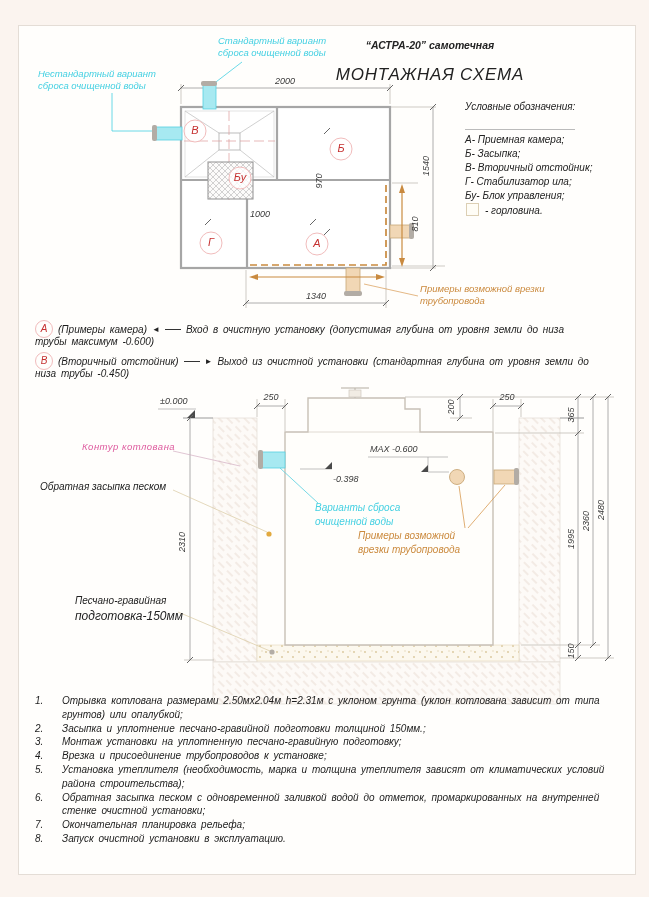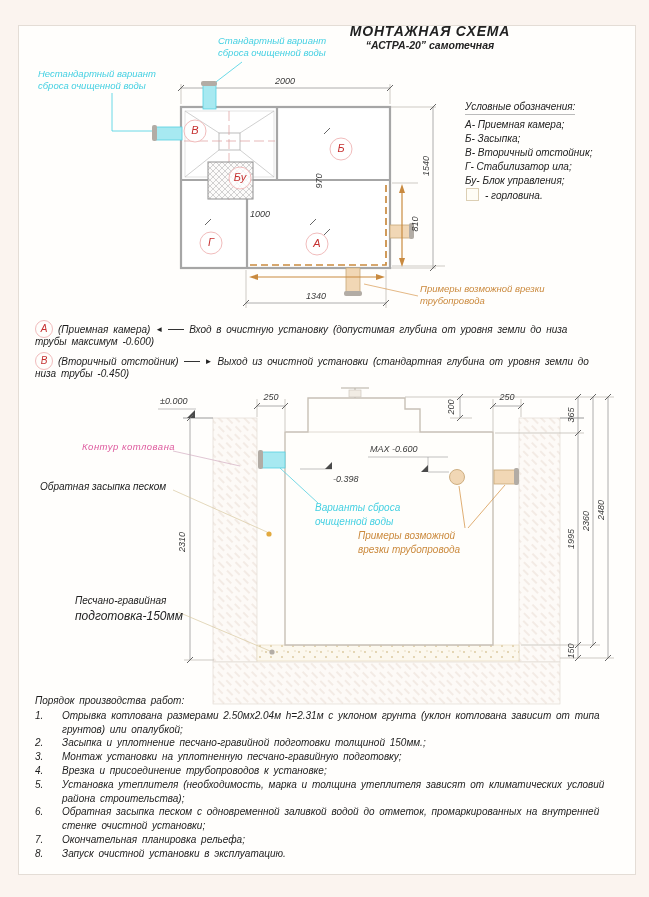--- a/index.html
+++ b/index.html
@@ -9,27 +9,27 @@
          background:#fffefc;border:1px solid #e4ddd6;}
   svg.draw{position:absolute;left:0;top:0;}
   .lbl{position:absolute;font-style:italic;color:#222;white-space:nowrap;}
   .ctr{transform:translate(-50%,-50%);}
   .rot{transform:translate(-50%,-50%) rotate(-90deg);}
   .dim{font-size:9px;color:#3b3b3b;}
   .cyan{color:#45d0e2;}
   .orange{color:#cb8a3e;}
   .pink{color:#de5a9e;letter-spacing:.5px;}
   .small{font-size:9.5px;line-height:11.5px;}
-  .title1{font-size:14px;letter-spacing:.8px;font-weight:bold;}
+  .title1{font-size:17px;letter-spacing:.8px;font-weight:normal;margin-top:44px;}
   .title2{font-size:10.5px;font-weight:bold;text-align:center;}
   .badge{position:absolute;transform:translate(-50%,-50%);width:21px;height:21px;
          border-radius:50%;border:1px solid #f1bcbc;color:#c53030;font-style:italic;
          font-size:11px;line-height:19px;text-align:center;background:rgba(255,255,255,.78);}
   .legend{position:absolute;left:465px;top:101px;font-style:italic;font-size:10px;color:#222;}
-  .legend .lt{display:inline-block;border-bottom:1px solid #bbb;padding-bottom:2px;margin-bottom:3px;}
+  .legend .lt{display:inline-block;border-bottom:1px solid #bbb;padding-bottom:17px;margin-bottom:3px;}
   .legend .li{line-height:14px;white-space:nowrap;}
   .sq{display:inline-block;width:11px;height:11px;border:1px solid #dccfb4;
       background:#fffdf6;margin:0 6px -2px 1px;}
   .callout-line{position:absolute;display:flex;gap:5px;align-items:center;
                 font-style:italic;font-size:10px;color:#1d1d1d;white-space:nowrap;word-spacing:2px;}
   .cbadge{flex:0 0 auto;width:16px;height:16px;border-radius:50%;border:1px solid #f1bcbc;
           color:#c53030;font-size:10px;line-height:15px;text-align:center;font-style:italic;}
   .dash{flex:0 0 auto;width:16px;height:1px;background:#333;}
   .arr{font-size:8px;color:#222;font-style:normal;}
   .work{position:absolute;left:35px;top:694px;width:590px;font-style:italic;
@@ -189,21 +189,21 @@
   <div class="li">В- Вторичный отстойник;</div>
   <div class="li">Г- Стабилизатор ила;</div>
   <div class="li">Бу- Блок управления;</div>
   <div class="li">
     <span class="sq"></span><span>- горловина.</span>
   </div>
 </div>
 
 <div class="callout-line" style="left:35px;top:320px">
   <span class="cbadge">А</span>
-  <span>(Приемная камера)</span>
+  <span>(Примеры камера)</span>
   <span class="arr">◄</span>
   <span class="dash"></span>
   <span>Вход в очистную установку (допустимая глубина от уровня земли до низа</span>
 </div>
 <div class="callout-line" style="left:35px;top:336px">
   <span>трубы максимум -0.600)</span>
 </div>
 <div class="callout-line" style="left:35px;top:352px">
   <span class="cbadge">В</span>
   <span>(Вторичный отстойник)</span>
@@ -231,21 +231,20 @@
 <div class="lbl pink small" style="left:82px;top:441px">Контур котлована</div>
 <div class="lbl" style="left:40px;top:481px;font-size:10px">Обратная засыпка песком</div>
 <div class="lbl" style="left:75px;top:595px;font-size:10px">Песчано-гравийная</div>
 <div class="lbl" style="left:75px;top:609px;font-size:12px">подготовка-150мм</div>
 <div class="lbl cyan" style="left:315px;top:502px;font-size:10px">Варианты сброса</div>
 <div class="lbl cyan" style="left:315px;top:516px;font-size:10px">очищенной воды</div>
 <div class="lbl orange" style="left:358px;top:530px;font-size:10px">Примеры возможной</div>
 <div class="lbl orange" style="left:358px;top:544px;font-size:10px">врезки трубопровода</div>
 
 <div class="work">
-  <div class="wt">Порядок производства работ:</div>
   <div class="wrow">
     <span class="wnum">1.</span>
     <span class="wtext">Отрывка котлована размерами 2.50мх2.04м h=2.31м с уклоном грунта (уклон котлована зависит от типа грунтов) или опалубкой;</span>
     </div>
   <div class="wrow">
     <span class="wnum">2.</span>
     <span class="wtext">Засыпка и уплотнение песчано-гравийной подготовки толщиной 150мм.;</span>
     </div>
   <div class="wrow">
     <span class="wnum">3.</span>

